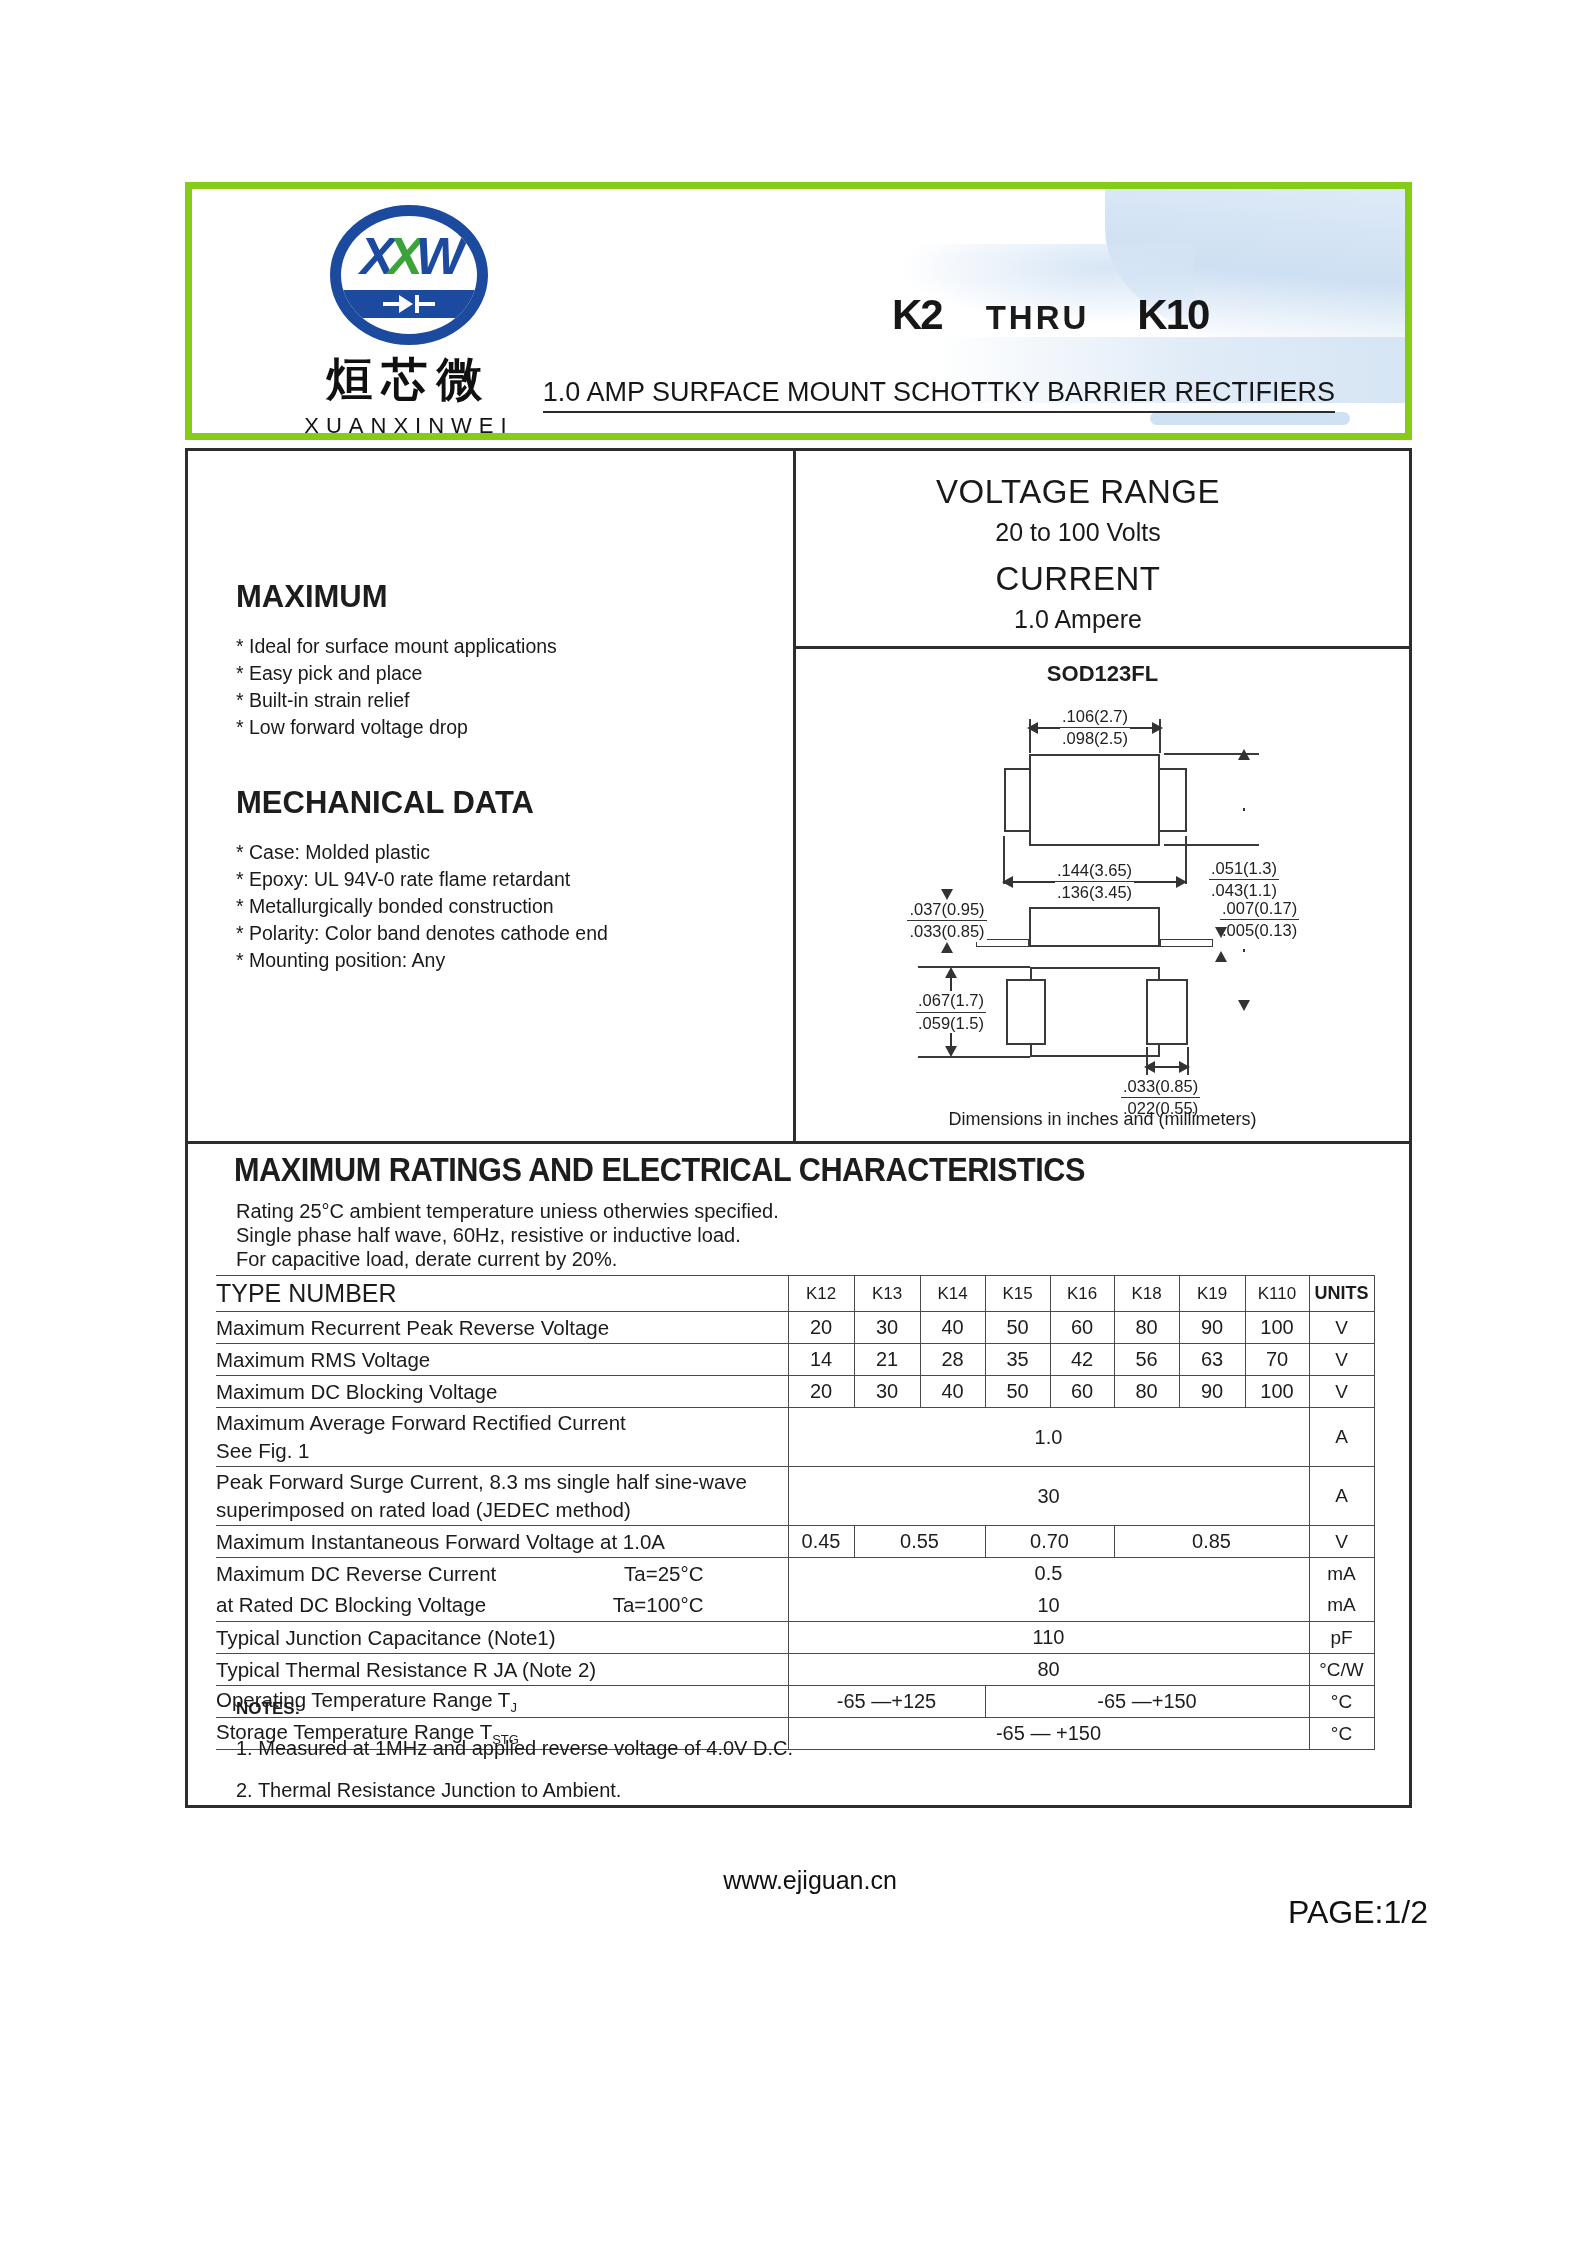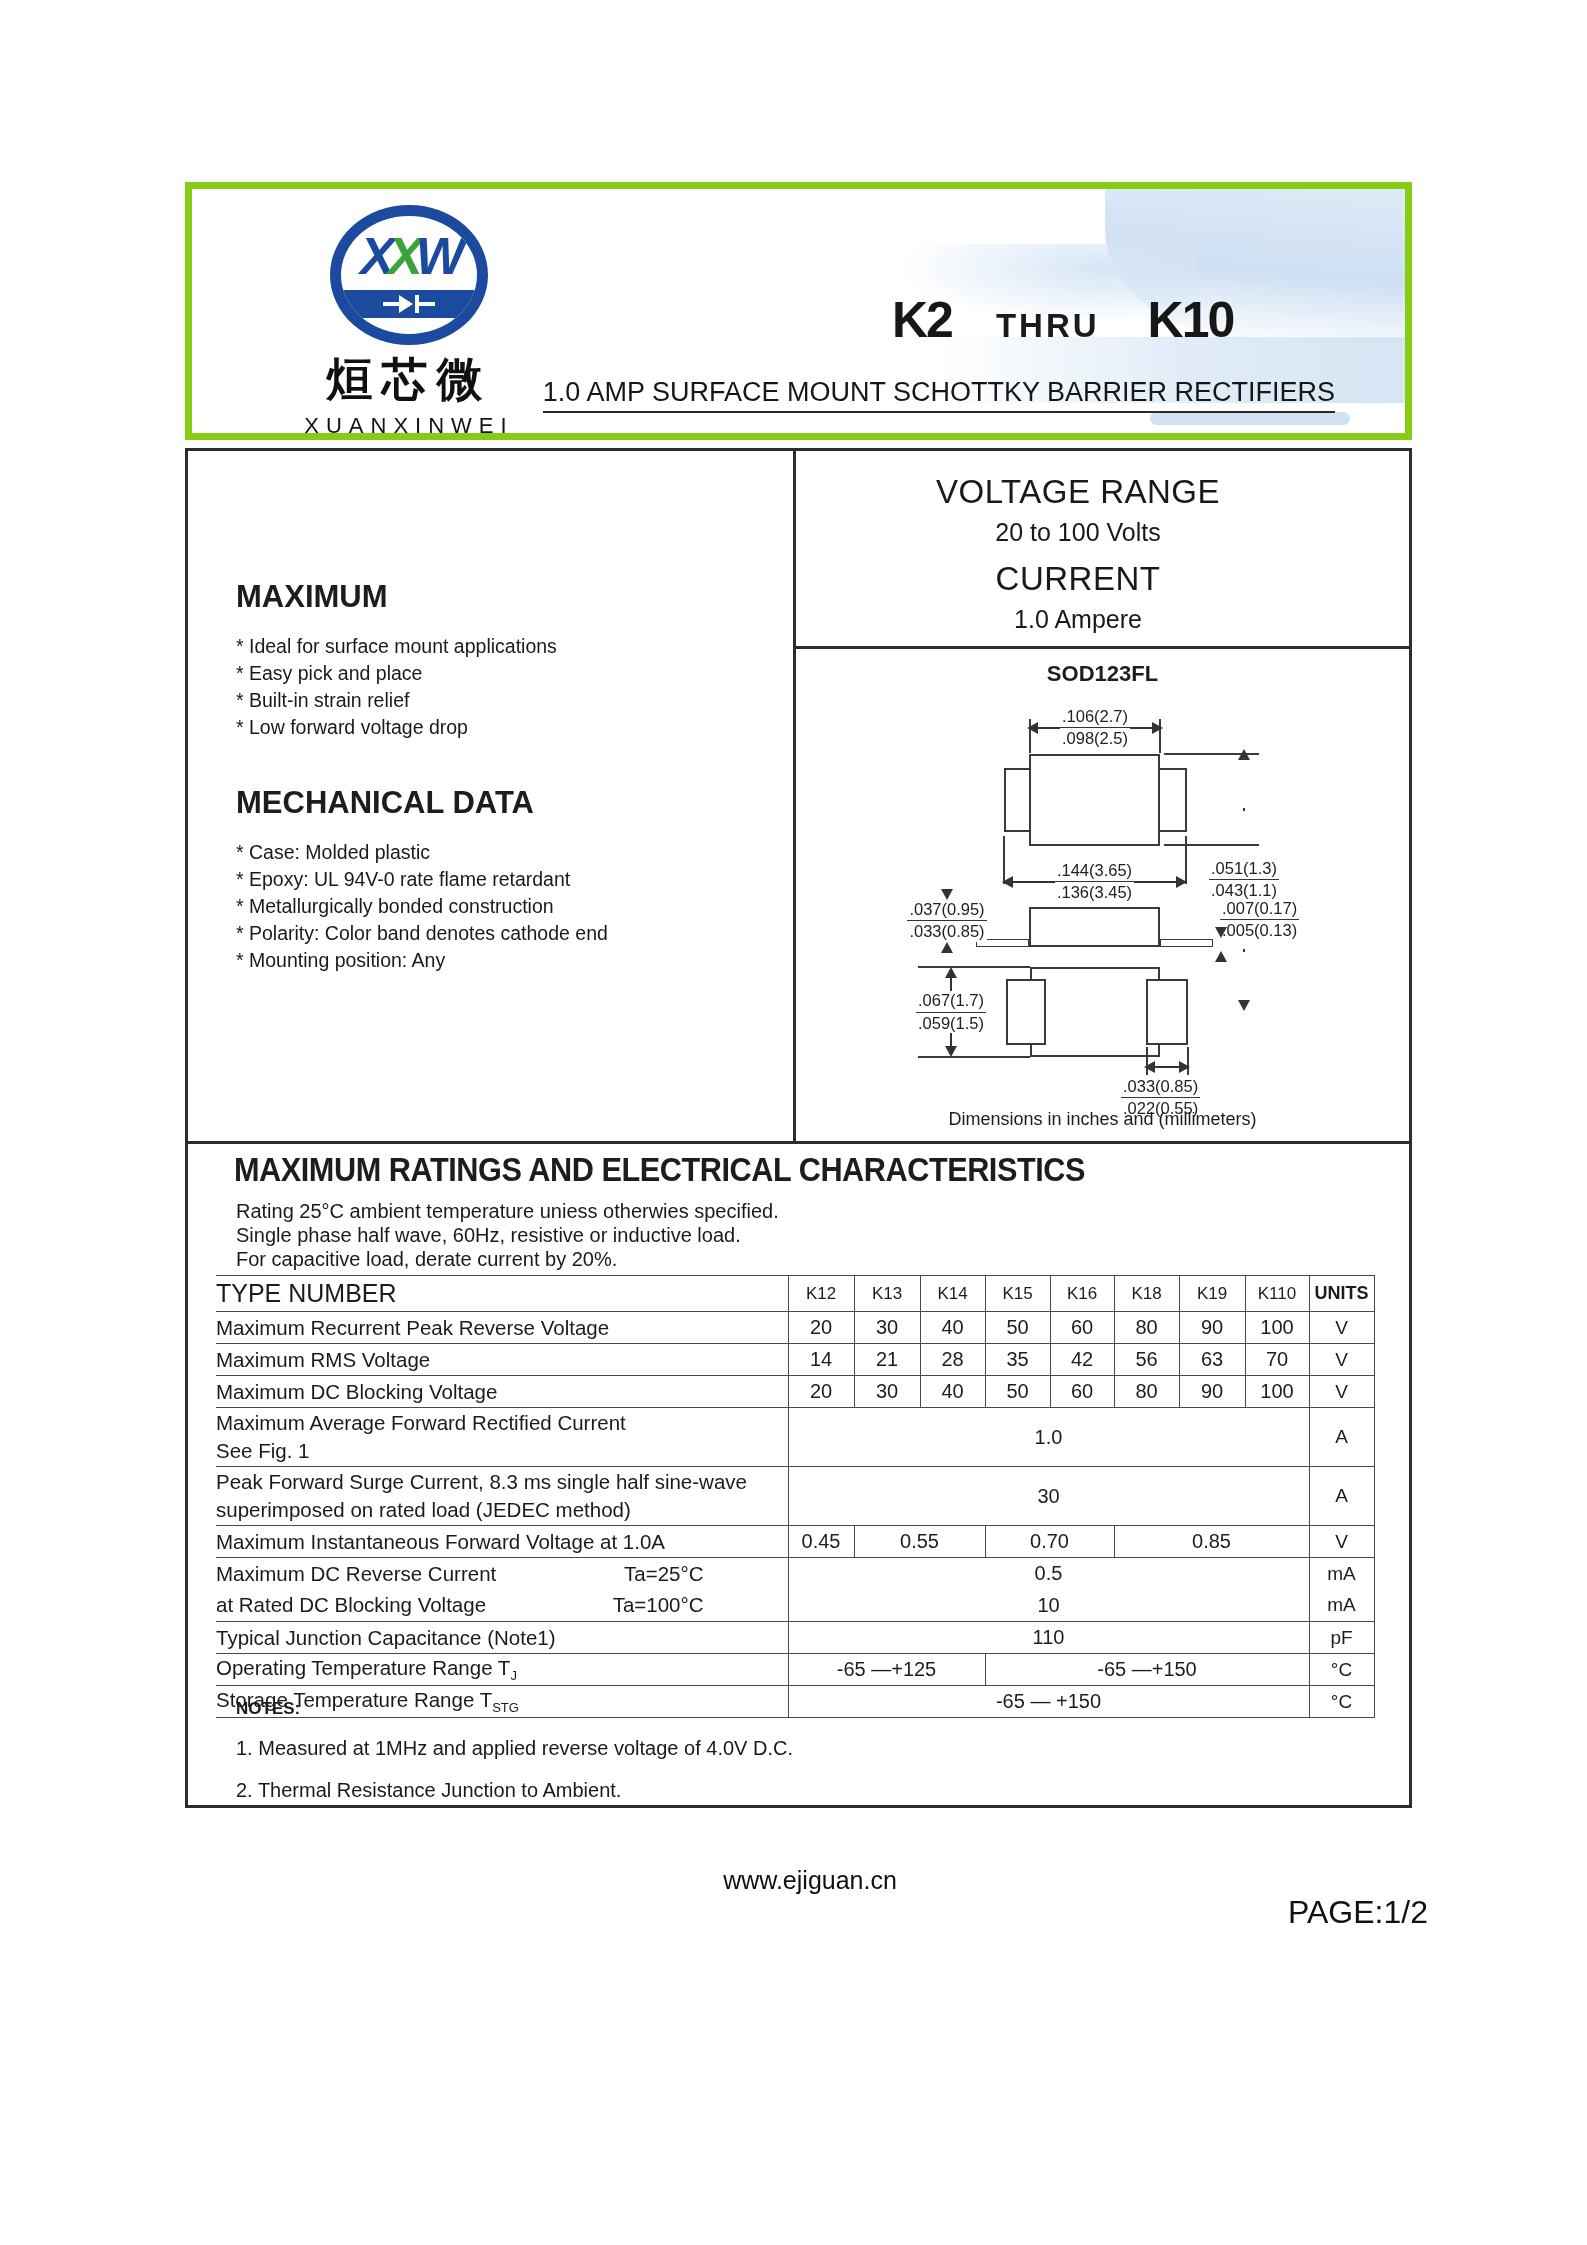--- a/index.html
+++ b/index.html
@@ -15,21 +15,21 @@
   .logo-circle{position:relative;width:158px;height:140px;margin:0 auto;border:11px solid #1b4a9e;border-radius:50%;box-sizing:border-box;overflow:hidden;background:#fff;}
   .logo-xxw{position:absolute;top:14px;left:0;width:100%;text-align:center;font-size:52px;font-weight:900;font-style:italic;color:#1b4a9e;letter-spacing:-7px;line-height:1;}
   .logo-xxw .grn{color:#3aa339;}
   .logo-band{position:absolute;left:0;bottom:16px;width:100%;height:28px;background:#1b4a9e;display:flex;align-items:center;justify-content:center;}
   .d-line{width:16px;height:4px;background:#fff;}
   .d-tri{width:0;height:0;border-top:9px solid transparent;border-bottom:9px solid transparent;border-left:14px solid #fff;}
   .d-bar{width:4px;height:18px;background:#fff;margin-left:2px;}
   .logo-cn{font-size:46px;font-weight:700;letter-spacing:9px;color:#101010;margin-top:4px;white-space:nowrap;}
   .logo-en{font-size:22px;letter-spacing:7px;color:#141414;margin-top:2px;}
   .title-row{position:absolute;left:700px;top:102px;display:flex;align-items:baseline;white-space:nowrap;}
-  .k-big{font-size:50px;font-weight:900;letter-spacing:-2px;color:#171717;}
+  .k-big{font-size:42px;font-weight:900;letter-spacing:-2px;color:#171717;}
   .k-thru{font-size:33px;font-weight:800;letter-spacing:3px;margin:0 48px 0 44px;color:#1b1b1b;}
   .subtitle{position:absolute;right:70px;top:188px;font-size:27px;color:#161616;border-bottom:2px solid #2a2a2a;padding-bottom:3px;white-space:nowrap;}
   
   .main-box{position:absolute;left:185px;top:448px;width:1227px;height:1360px;border:3px solid #2d2d2d;box-sizing:border-box;background:#fff;}
   .vdiv{position:absolute;left:605px;top:0;width:3px;height:693px;background:#2d2d2d;}
   .hdiv1{position:absolute;left:605px;top:195px;width:616px;height:3px;background:#2d2d2d;}
   .hdiv2{position:absolute;left:0;top:690px;width:1221px;height:3px;background:#2d2d2d;}
   .vr-box{position:absolute;left:608px;top:22px;width:564px;text-align:center;color:#191919;}
   .vr-t1,.vr-t3{font-size:33px;letter-spacing:.5px;}
   .vr-t2,.vr-t4{font-size:25px;margin-top:7px;}
@@ -349,20 +349,25 @@
         </td>
         <td class="val" colspan="8">10</td>
         <td class="unit">mA</td>
       </tr>
       <tr class="r">
         <td class="lb">Typical Junction Capacitance (Note1)</td>
         <td class="val" colspan="8">110</td>
         <td class="unit">pF</td>
       </tr>
       <tr class="r">
+        <td class="lb">Typical Thermal Resistance R JA (Note 2)</td>
+        <td class="val" colspan="8">80</td>
+        <td class="unit">°C/W</td>
+      </tr>
+      <tr class="r">
         <td class="lb"><span>Operating Temperature Range T</span><sub class="s">J</sub></td>
         <td class="val" colspan="3">-65 —+125</td>
         <td class="val" colspan="5">-65 —+150</td>
         <td class="unit">°C</td>
       </tr>
       <tr class="r">
         <td class="lb"><span>Storage Temperature Range T</span><sub class="s">STG</sub></td>
         <td class="val" colspan="8">-65 — +150</td>
         <td class="unit">°C</td>
       </tr>

